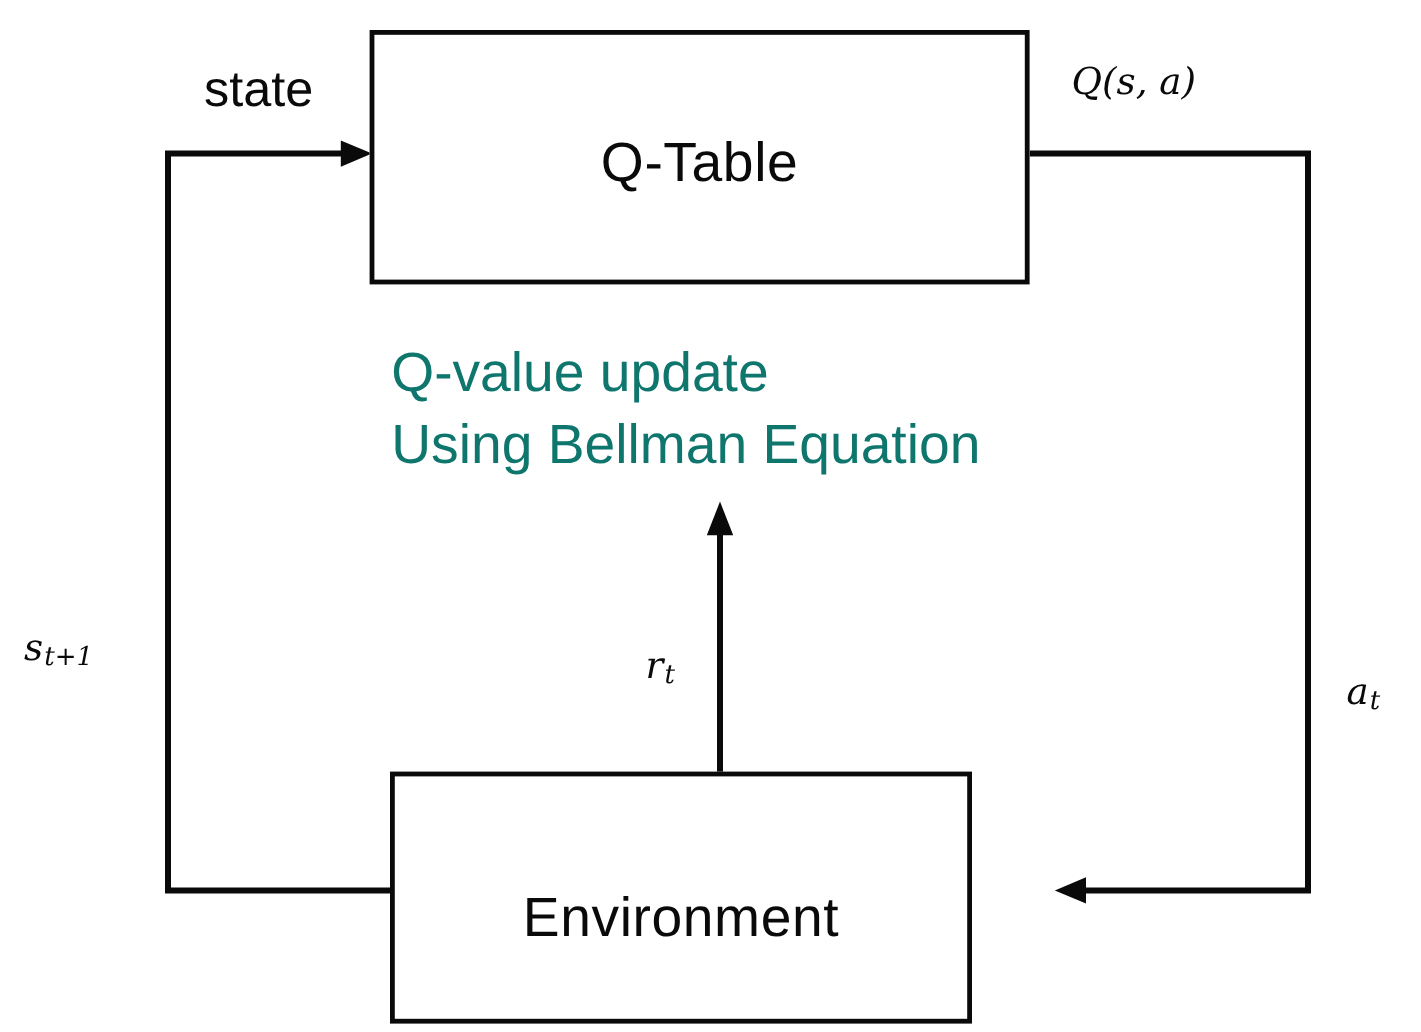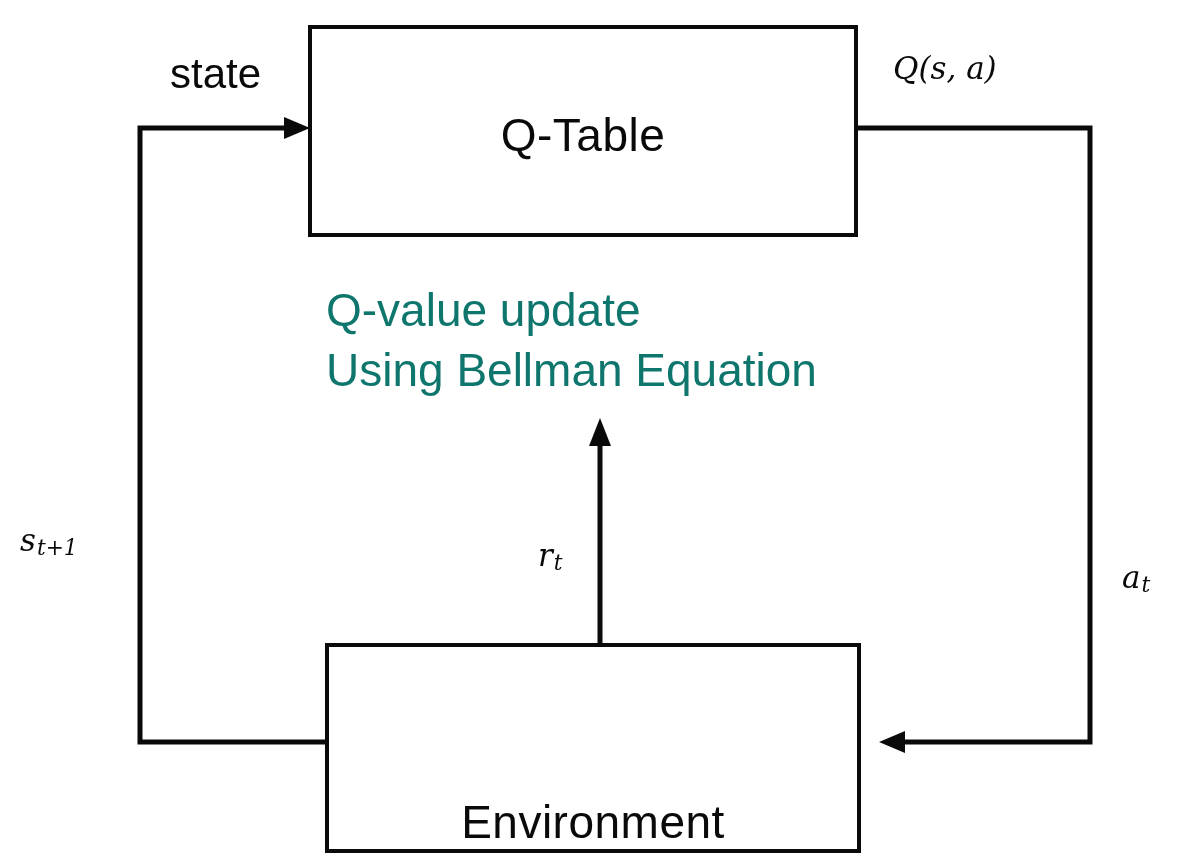--- a/index.html
+++ b/index.html
@@ -42,24 +42,23 @@
     left: 308px;
     top: 25px;
     width: 550px;
     height: 212px;
     padding-top: 8px;
     text-align: right;
   }
   #environment-box {
     left: 325px;
     top: 643px;
-    width: 536px;
+    width: 485px;
     height: 210px;
     padding-top: 32px;
-    align-items: flex-end;
   }
   .edge-label {
     position: absolute;
     white-space: nowrap;
     color: #0a0a0a;
   }
   .plain-label {
     font-size: 42px;
   }
   #label-state {

